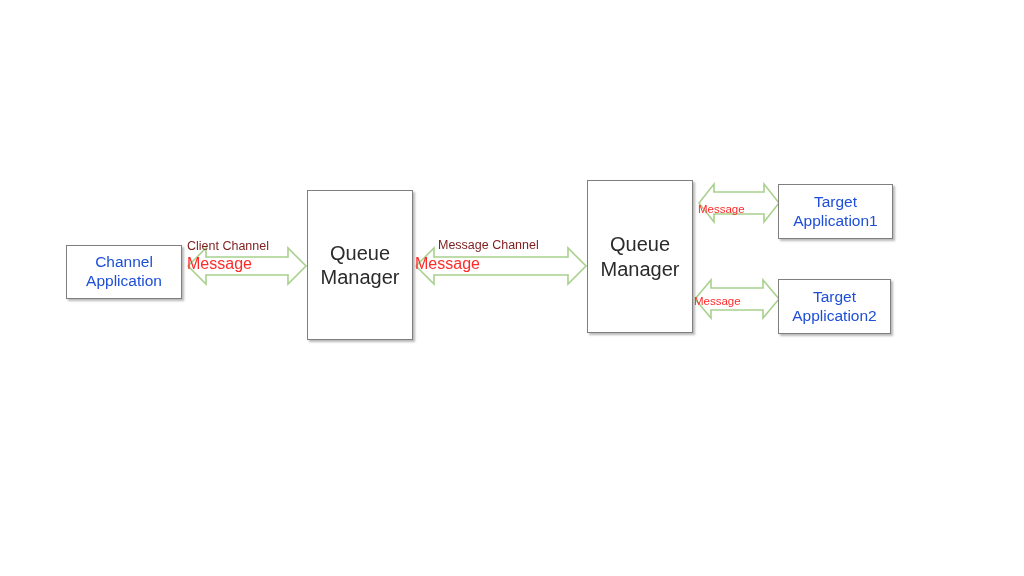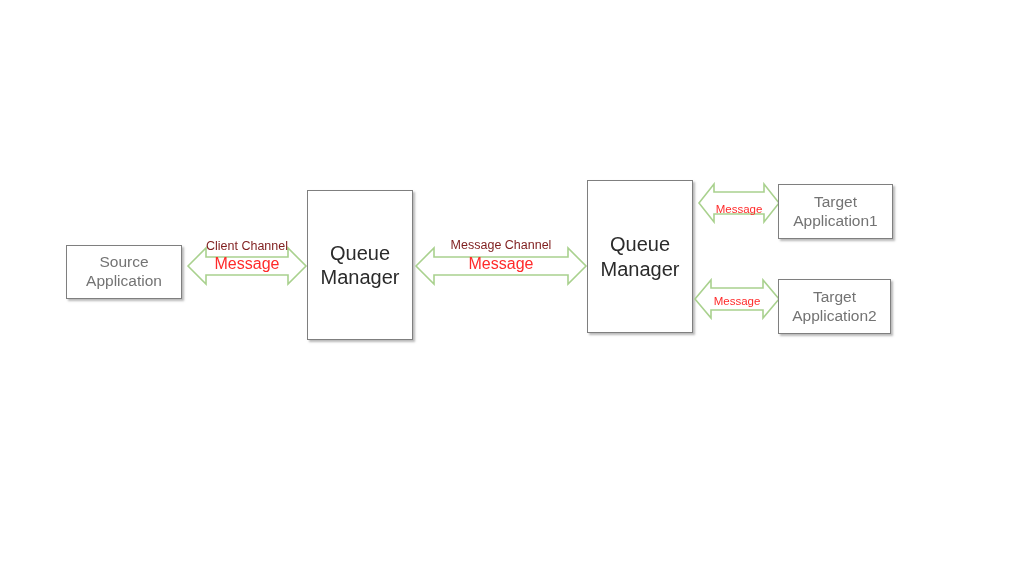--- a/index.html
+++ b/index.html
@@ -26,37 +26,37 @@
     align-items: center;
     justify-content: center;
     text-align: center;
     line-height: 1.22;
   }
   .node-box .line {
     display: block;
     white-space: nowrap;
   }
   .app-box .line {
-    color: #737373;
+    color: #1d4ed8;
     font-size: 15.5px;
   }
   .qm-box .line {
     color: #2b2b2b;
     font-size: 20px;
   }
   .arrow-wrap {
     position: absolute;
   }
   .arrow-wrap svg {
     display: block;
     overflow: visible;
   }
   .arrow-label {
     position: absolute;
-    text-align: center;
+    text-align: left;
     white-space: nowrap;
     pointer-events: none;
   }
   .label-channel {
     color: #7f1d1d;
     font-size: 12.5px;
   }
   .label-message-lg {
     color: #ff2a2a;
     font-size: 16px;
@@ -65,21 +65,21 @@
     color: #ff2a2a;
     font-size: 11.5px;
   }
 </style>
 </head>
 <body>
 
 <div id="canvas">
 
   <div class="node-box app-box" style="left:66px; top:245px; width:116px; height:54px;">
-    <span class="line">Source</span>
+    <span class="line">Channel</span>
     <span class="line">Application</span>
   </div>
 
   <div class="arrow-wrap" style="left:187px; top:238px; width:120px; height:56px;">
     <svg width="120" height="56" viewBox="0 0 120 56" aria-hidden="true">
       <polygon points="1,28 19,10 19,19 101,19 101,10 119,28 101,46 101,37 19,37 19,46" fill="#ffffff" stroke="#a9d18e" stroke-width="1.6"></polygon>
     </svg>
   </div>
   <div class="arrow-label label-channel" style="left:187px; top:239px; width:120px;">Client Channel</div>
   <div class="arrow-label label-message-lg" style="left:187px; top:255px; width:120px;">Message</div>
@@ -87,21 +87,21 @@
   <div class="node-box qm-box" style="left:307px; top:190px; width:106px; height:150px;">
     <span class="line">Queue</span>
     <span class="line">Manager</span>
   </div>
 
   <div class="arrow-wrap" style="left:415px; top:238px; width:172px; height:56px;">
     <svg width="172" height="56" viewBox="0 0 172 56" aria-hidden="true">
       <polygon points="1,28 19,10 19,19 153,19 153,10 171,28 153,46 153,37 19,37 19,46" fill="#ffffff" stroke="#a9d18e" stroke-width="1.6"></polygon>
     </svg>
   </div>
-  <div class="arrow-label label-channel" style="left:415px; top:238px; width:172px;">Message Channel</div>
+  <div class="arrow-label label-channel" style="left:438px; top:238px; width:172px;">Message Channel</div>
   <div class="arrow-label label-message-lg" style="left:415px; top:255px; width:172px;">Message</div>
 
   <div class="node-box qm-box" style="left:587px; top:180px; width:106px; height:153px;">
     <span class="line">Queue</span>
     <span class="line">Manager</span>
   </div>
 
   <div class="arrow-wrap" style="left:698px; top:181px; width:82px; height:44px;">
     <svg width="82" height="44" viewBox="0 0 82 44" aria-hidden="true">
       <polygon points="1,22 16,3 16,11 66,11 66,3 81,22 66,41 66,33 16,33 16,41" fill="#ffffff" stroke="#a9d18e" stroke-width="1.6"></polygon>

